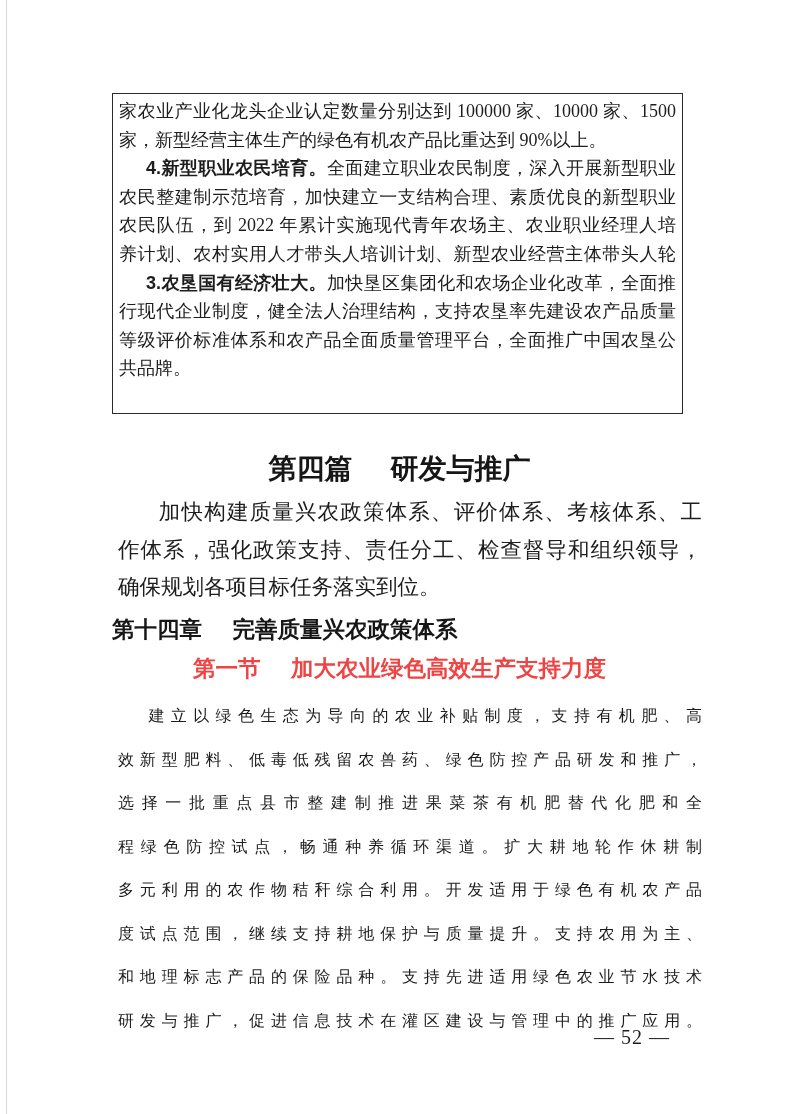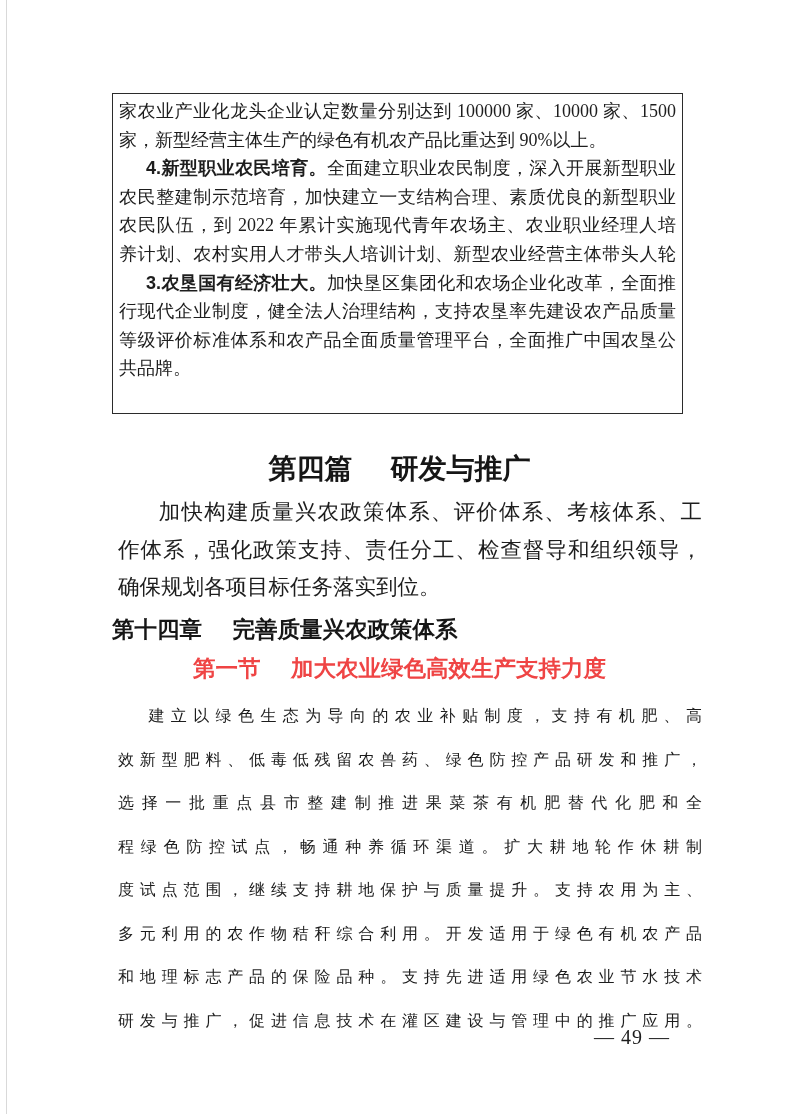--- a/index.html
+++ b/index.html
@@ -119,19 +119,19 @@
 
 <div class="section-heading">
   <span>第一节</span><span class="hgap"></span><span>加大农业绿色高效生产支持力度</span>
 </div>
 
 <div class="body-par">
   <div class="ln jl ind2"><span>建立以绿色生态为导向的农业补贴制度，支持有机肥、高</span></div>
   <div class="ln jl"><span>效新型肥料、低毒低残留农兽药、绿色防控产品研发和推广，</span></div>
   <div class="ln jl"><span>选择一批重点县市整建制推进果菜茶有机肥替代化肥和全</span></div>
   <div class="ln jl"><span>程绿色防控试点，畅通种养循环渠道。扩大耕地轮作休耕制</span></div>
+  <div class="ln jl"><span>多元利用的农作物秸秆综合利用。开发适用于绿色有机农产品</span></div>
   <div class="ln jl"><span>度试点范围，继续支持耕地保护与质量提升。支持农用为主、</span></div>
-  <div class="ln jl"><span>多元利用的农作物秸秆综合利用。开发适用于绿色有机农产品</span></div>
   <div class="ln jl"><span>和地理标志产品的保险品种。支持先进适用绿色农业节水技术</span></div>
   <div class="ln jl"><span>研发与推广，促进信息技术在灌区建设与管理中的推广应用。</span></div>
 </div>
 
-<div class="page-number">— 49 —</div>
+<div class="page-number">— 52 —</div>
 
 </body></html>

